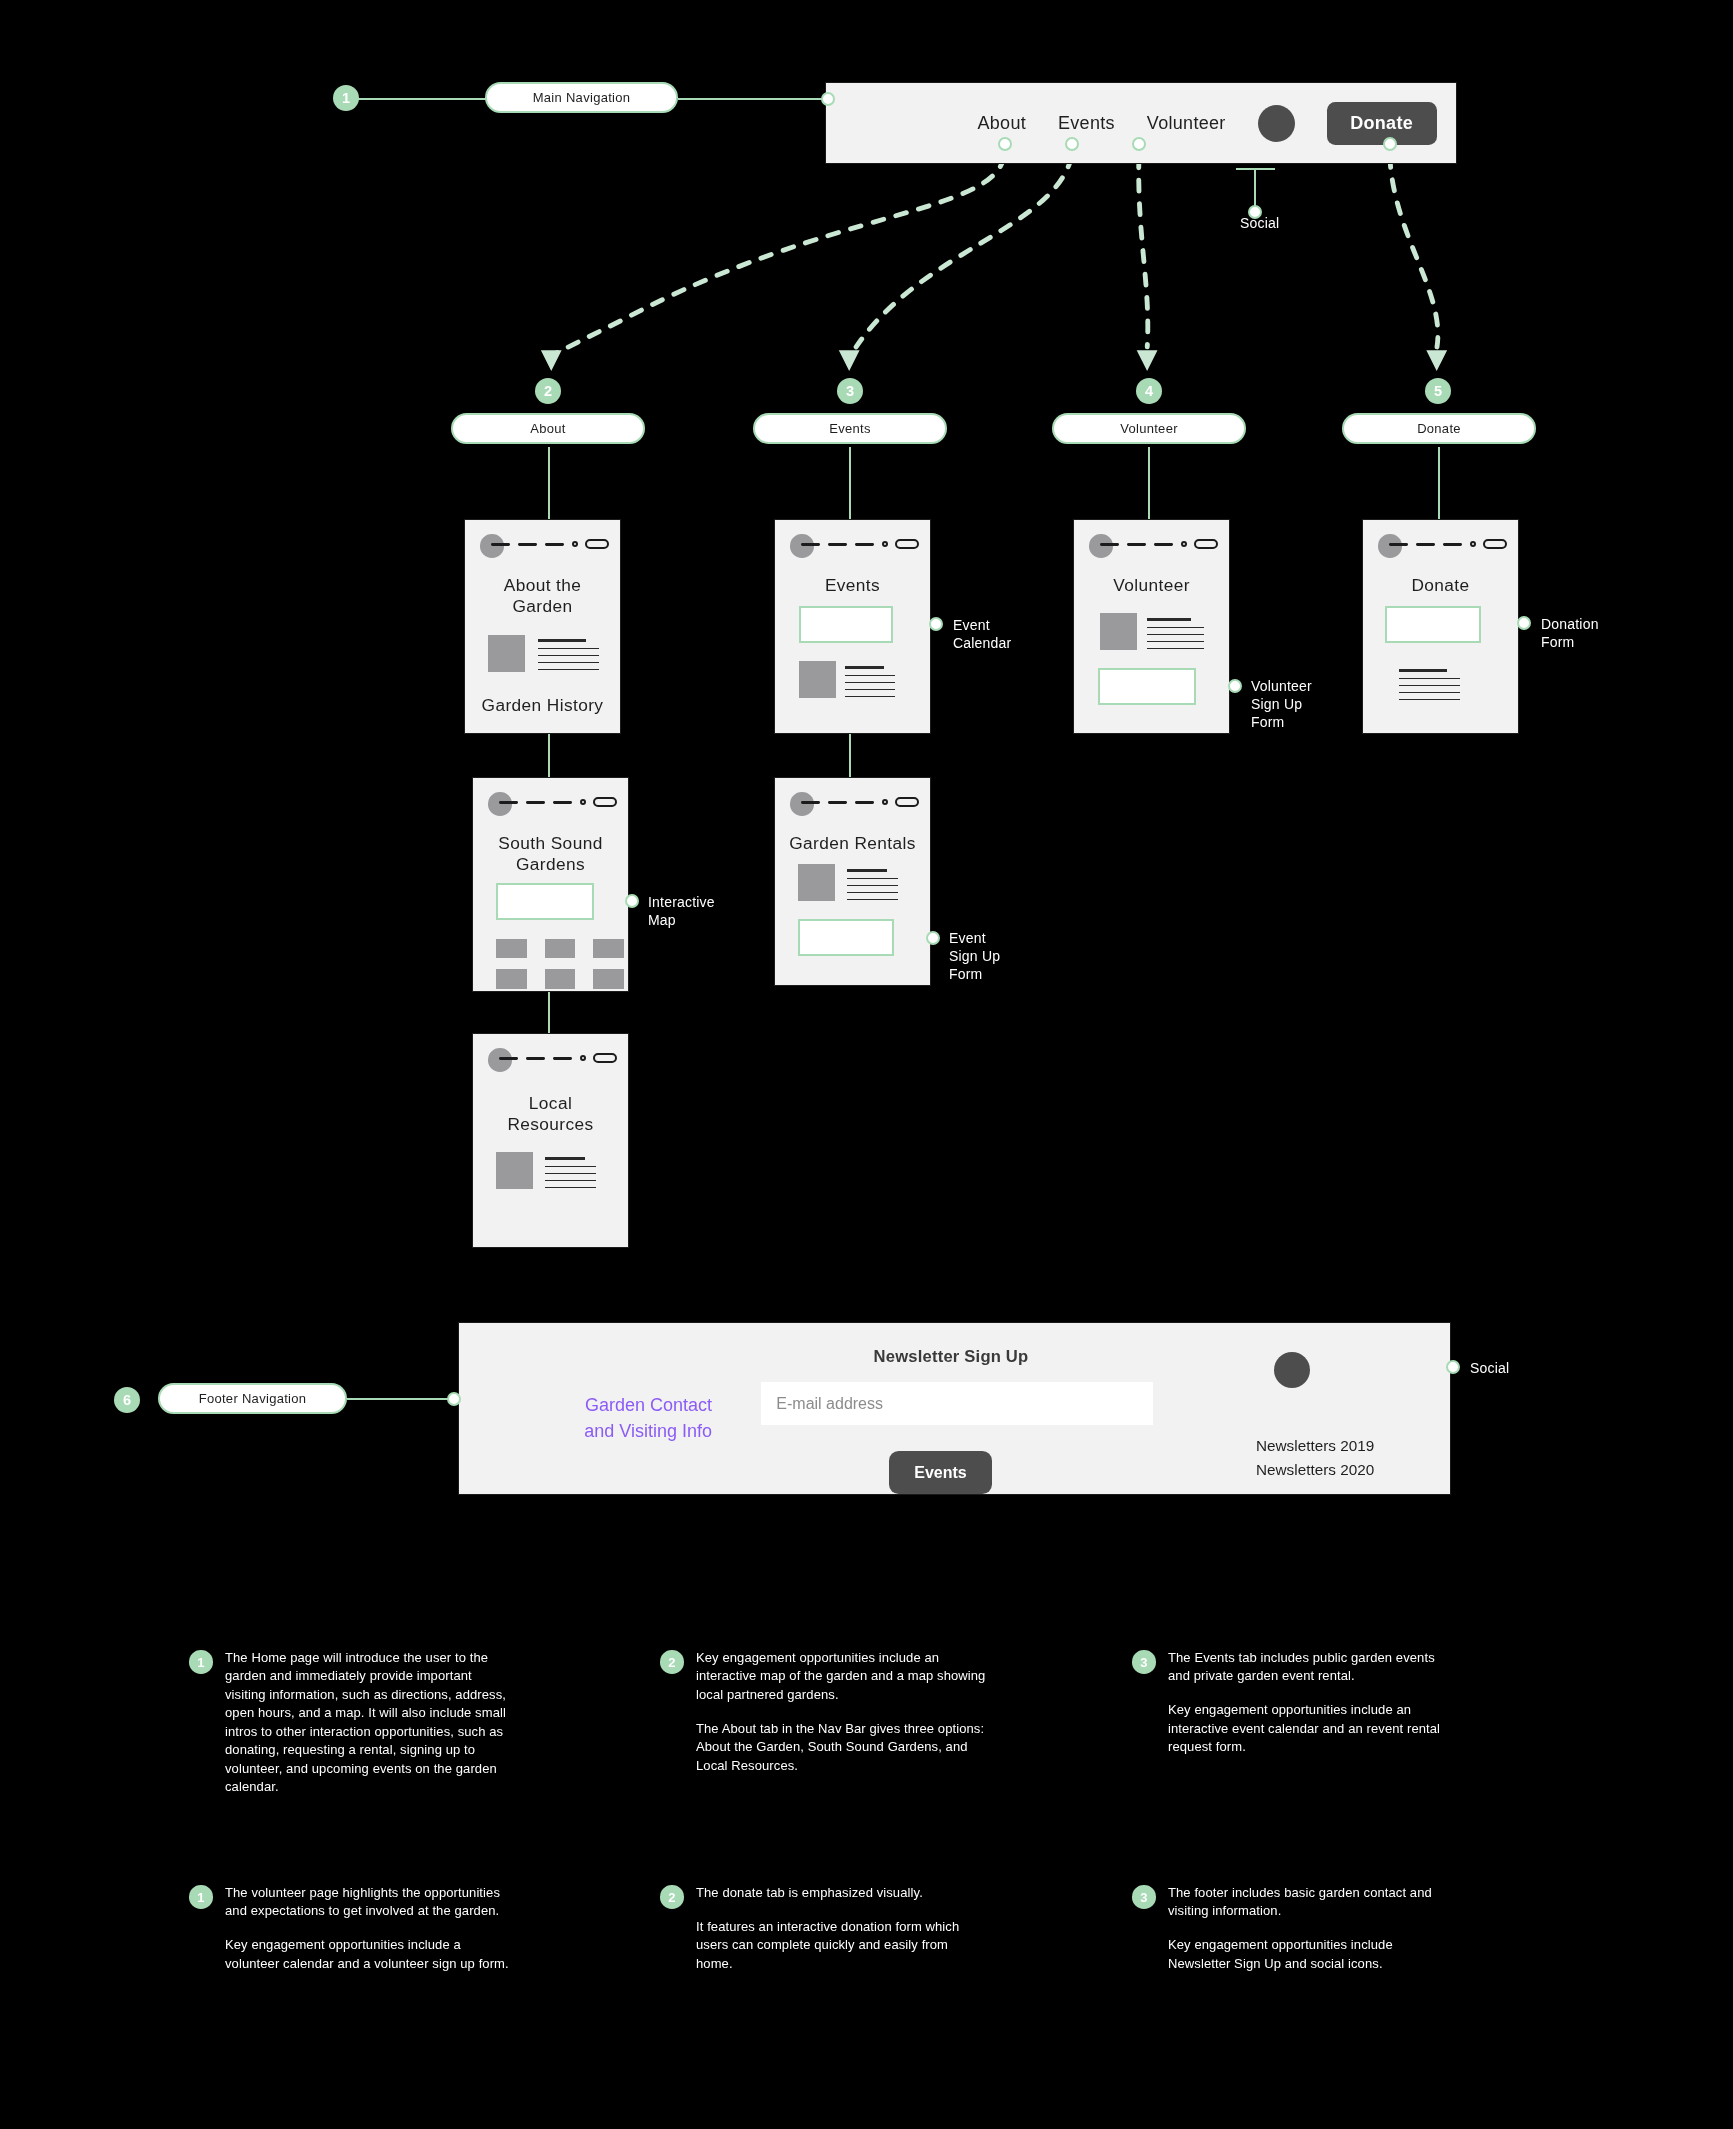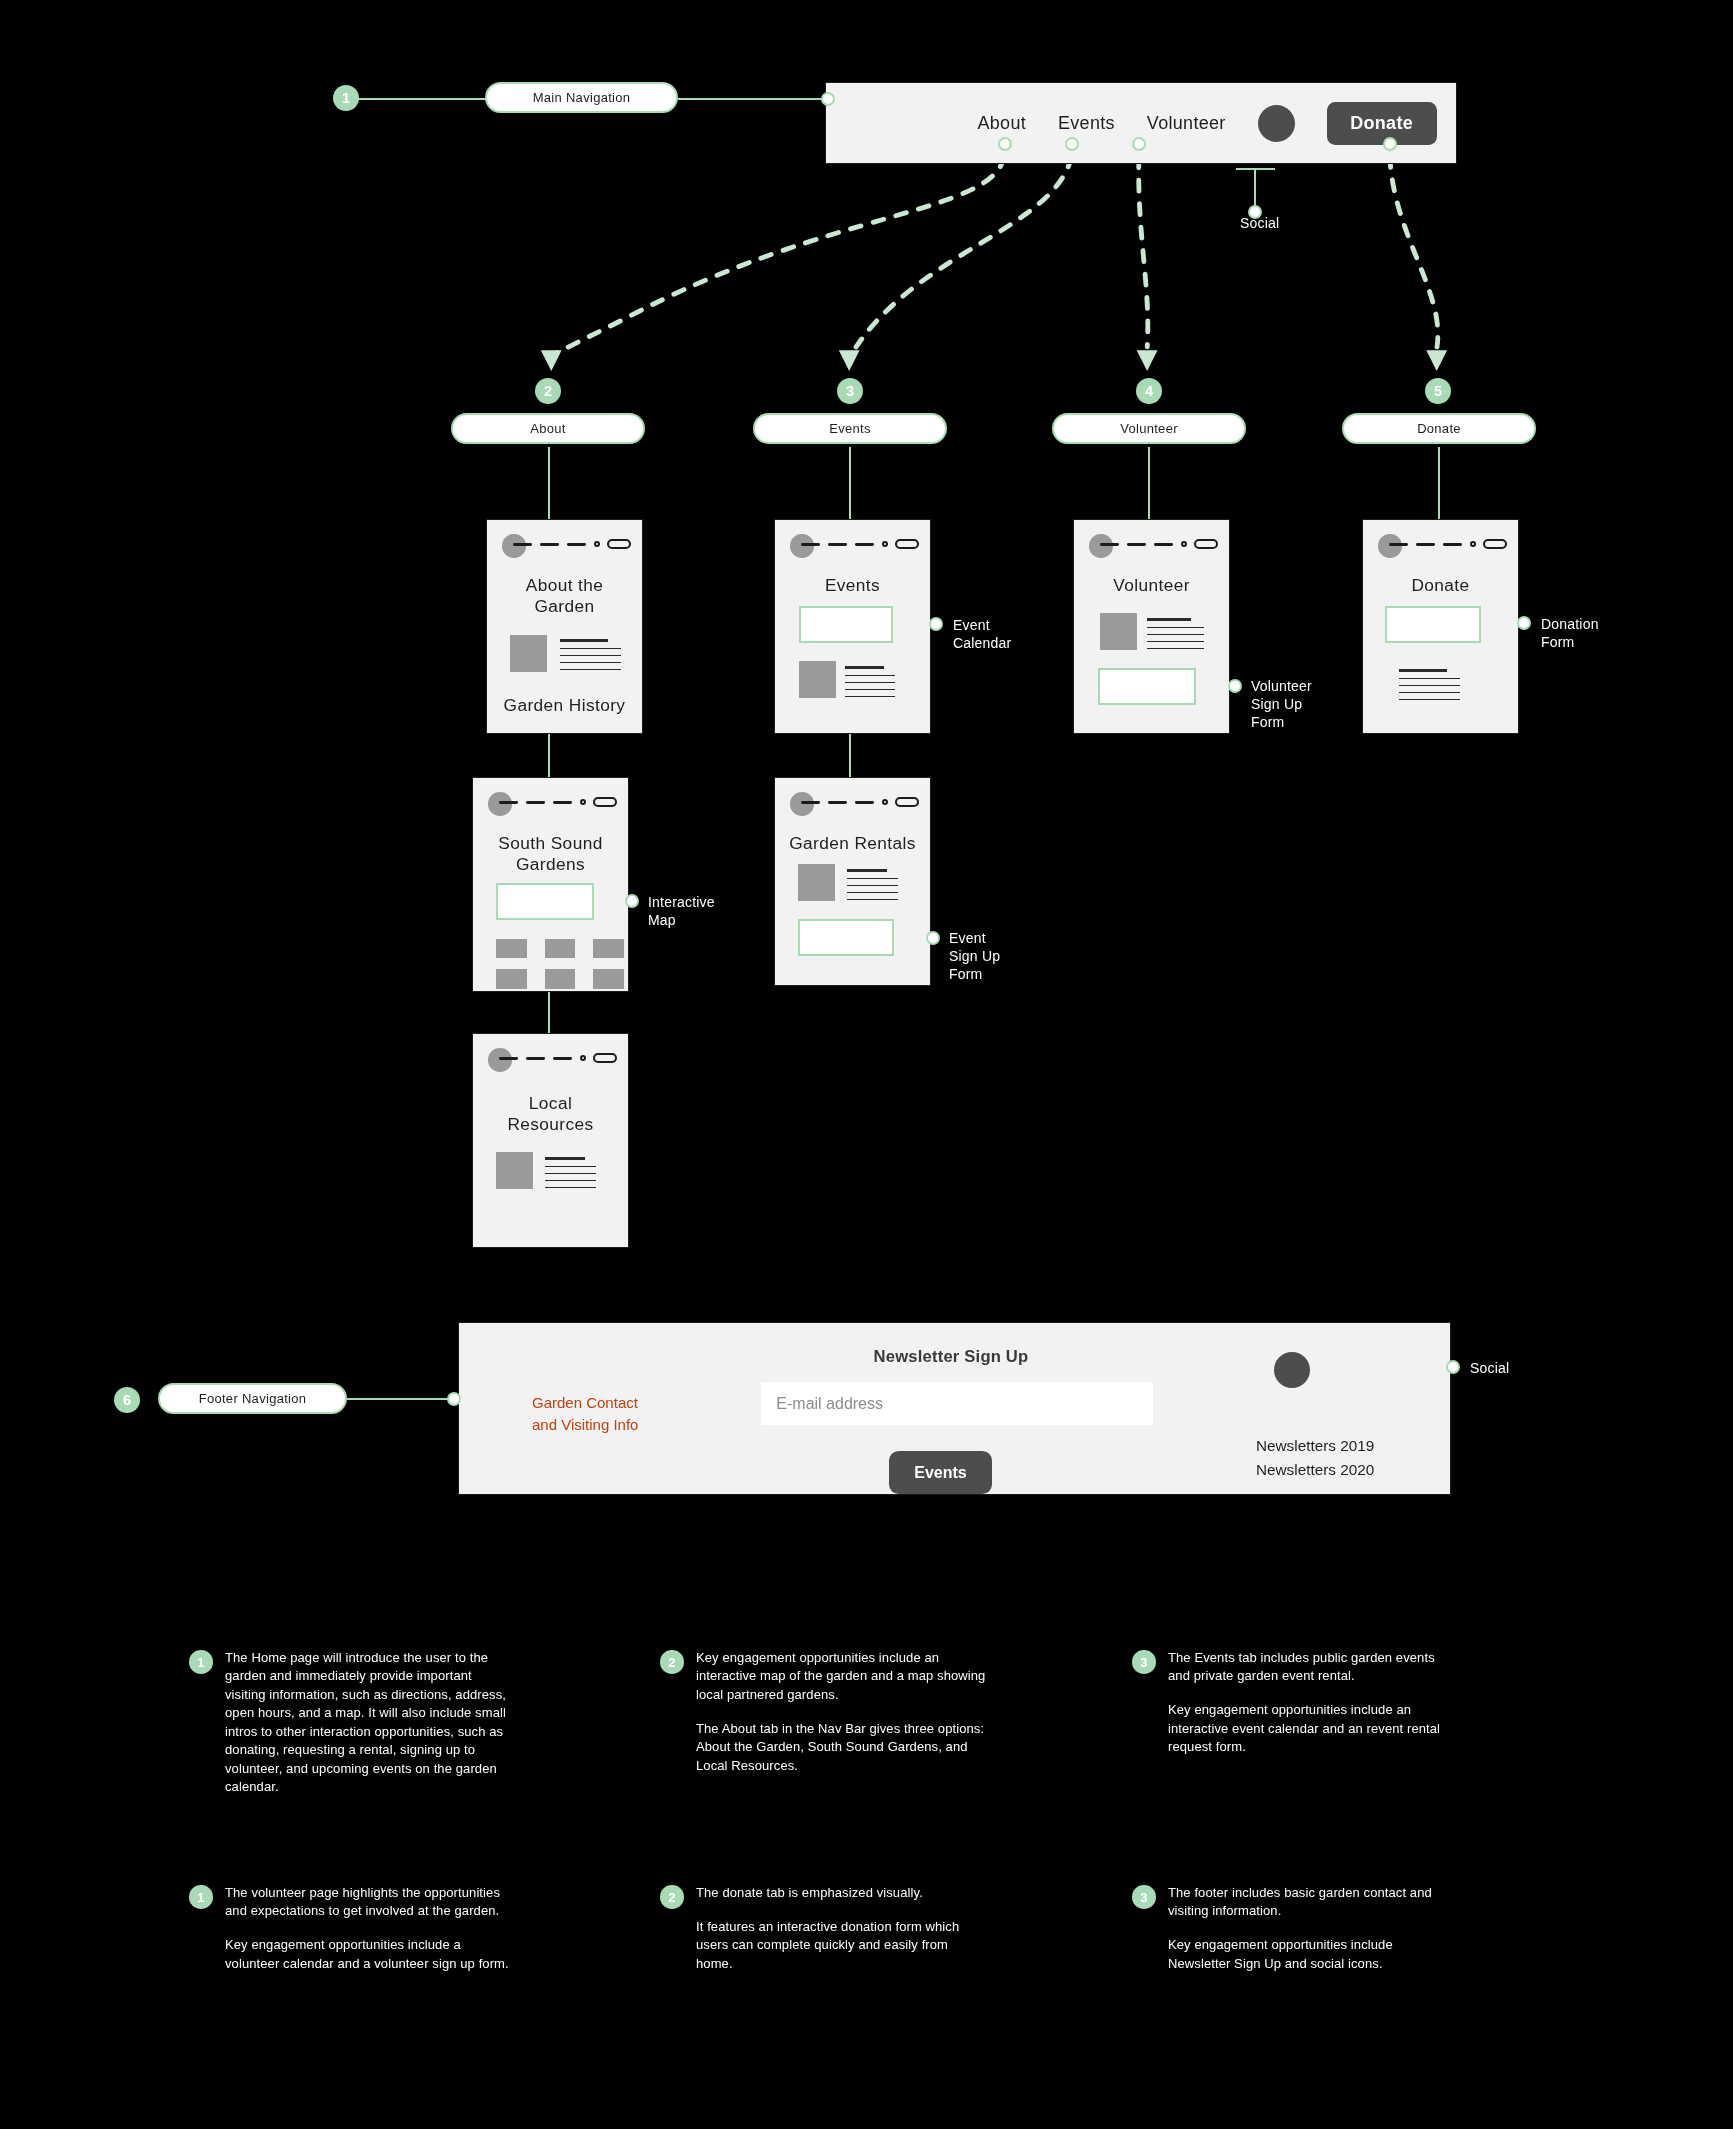--- a/index.html
+++ b/index.html
@@ -107,21 +107,21 @@
 
   
   #footer {
     position: absolute; left: 458px; top: 1322px;
     width: 993px; height: 173px;
     background: #f2f2f2; border: 1.4px solid #1a1a1a;
     z-index: 6;
   }
   #footer .f-contact {
     position: absolute; left: 73px; top: 69px; width: 180px;
-    text-align: left; font-size: 15px; color: #c2410c; line-height: 1.45;
+    text-align: right; font-size: 18px; color: #8b5cf6; line-height: 1.45;
   }
   #footer .f-nl-title {
     position: absolute; left: 343px; top: 24px; width: 298px;
     text-align: center; font-size: 16.6px; font-weight: 700; color: #3a3a3a; letter-spacing: 0.2px;
   }
   #footer .f-input {
     position: absolute; left: 302px; top: 59px; width: 392px; height: 43px;
     background: #fff; border: none;
     display: flex; align-items: center; padding-left: 15.3px;
     font-size: 16px; color: #8c8c8c;
@@ -213,21 +213,21 @@
   <div class="ln-v" style="left:849px; top:447px; height:73px;"></div>
 
   <div class="badge" style="left:1136px; top:378px;">4</div>
   <div class="pill" style="left:1052px; top:413px; width:194px;">Volunteer</div>
   <div class="ln-v" style="left:1148px; top:447px; height:73px;"></div>
 
   <div class="badge" style="left:1425px; top:378px;">5</div>
   <div class="pill" style="left:1342px; top:413px; width:194px;">Donate</div>
   <div class="ln-v" style="left:1438px; top:447px; height:73px;"></div>
 
-  <div class="wf-card" style="left:486px; top:519px; width:157px; height:215px;">
+  <div class="wf-card" style="left:464px; top:519px; width:157px; height:215px;">
     <div class="wf-dot"></div>
     <div class="wf-menu">
       <span class="wf-dash"></span>
       <span class="wf-dash"></span>
       <span class="wf-dash"></span>
       <span class="wf-circ"></span>
       <span class="wf-pill"></span>
     </div>
     <div class="wf-title" style="top:55px;">About the<br>Garden</div>
     <div class="wf-img" style="left:23px; top:115px; width:37px; height:37px;"></div>

